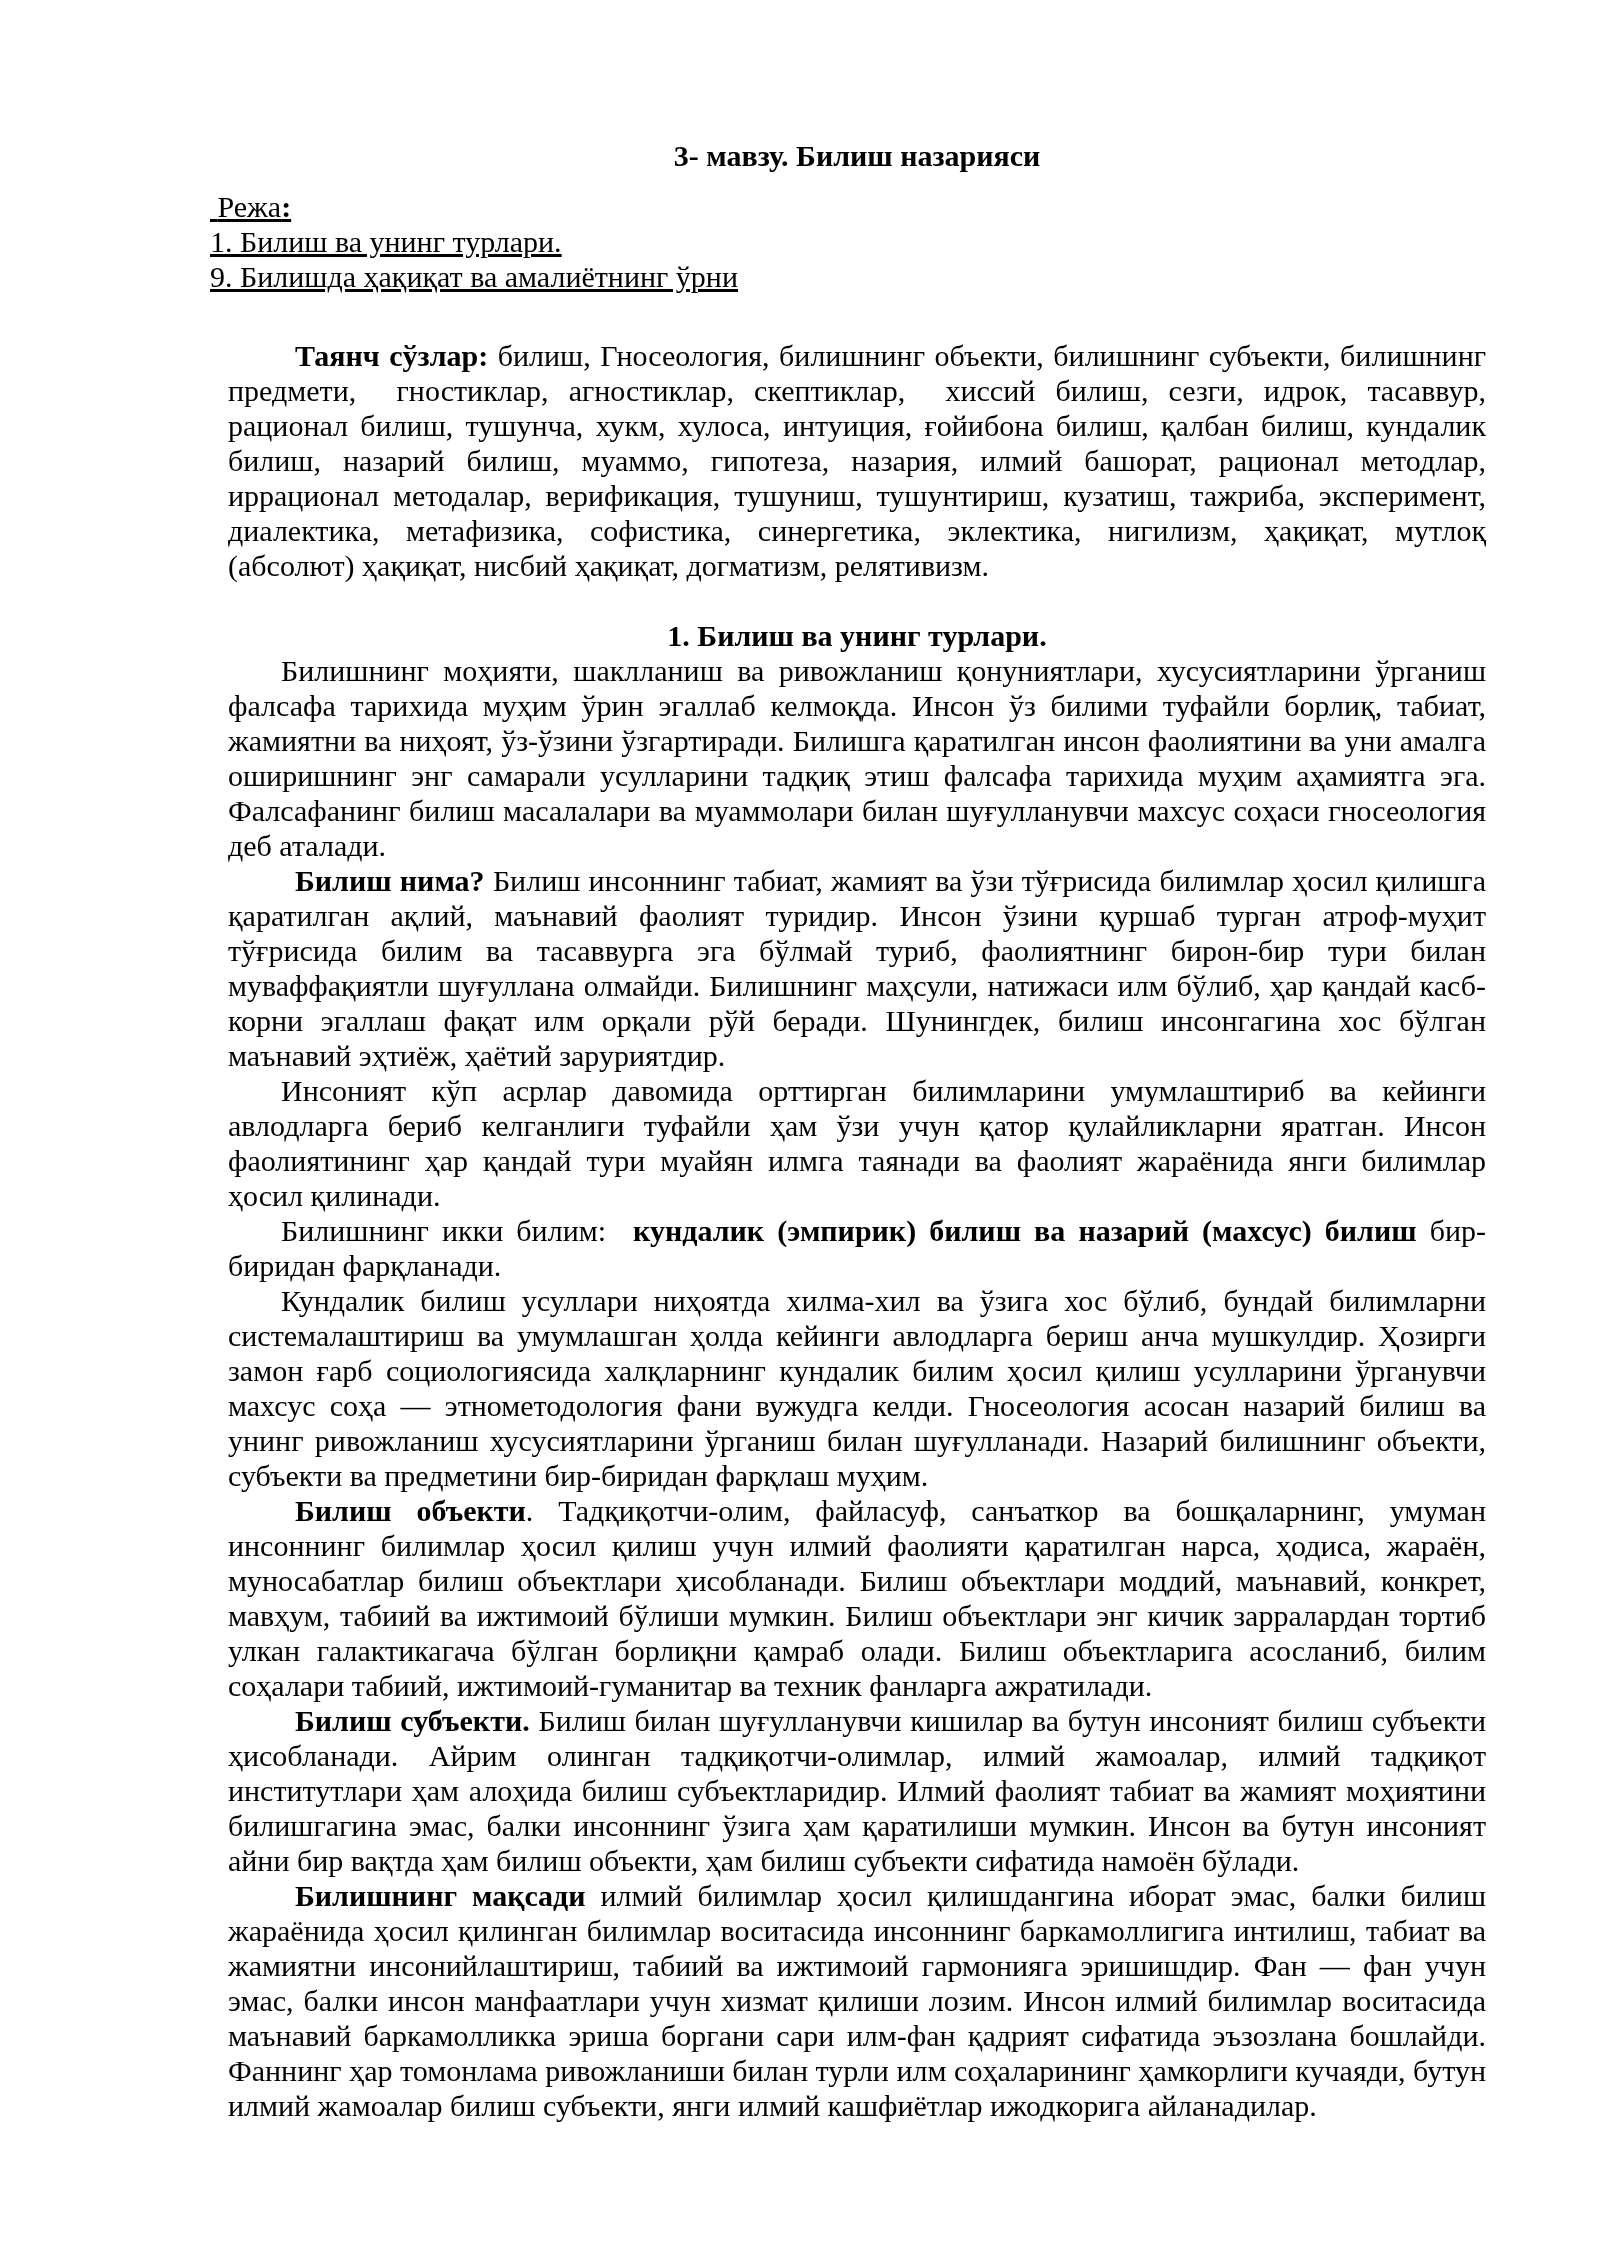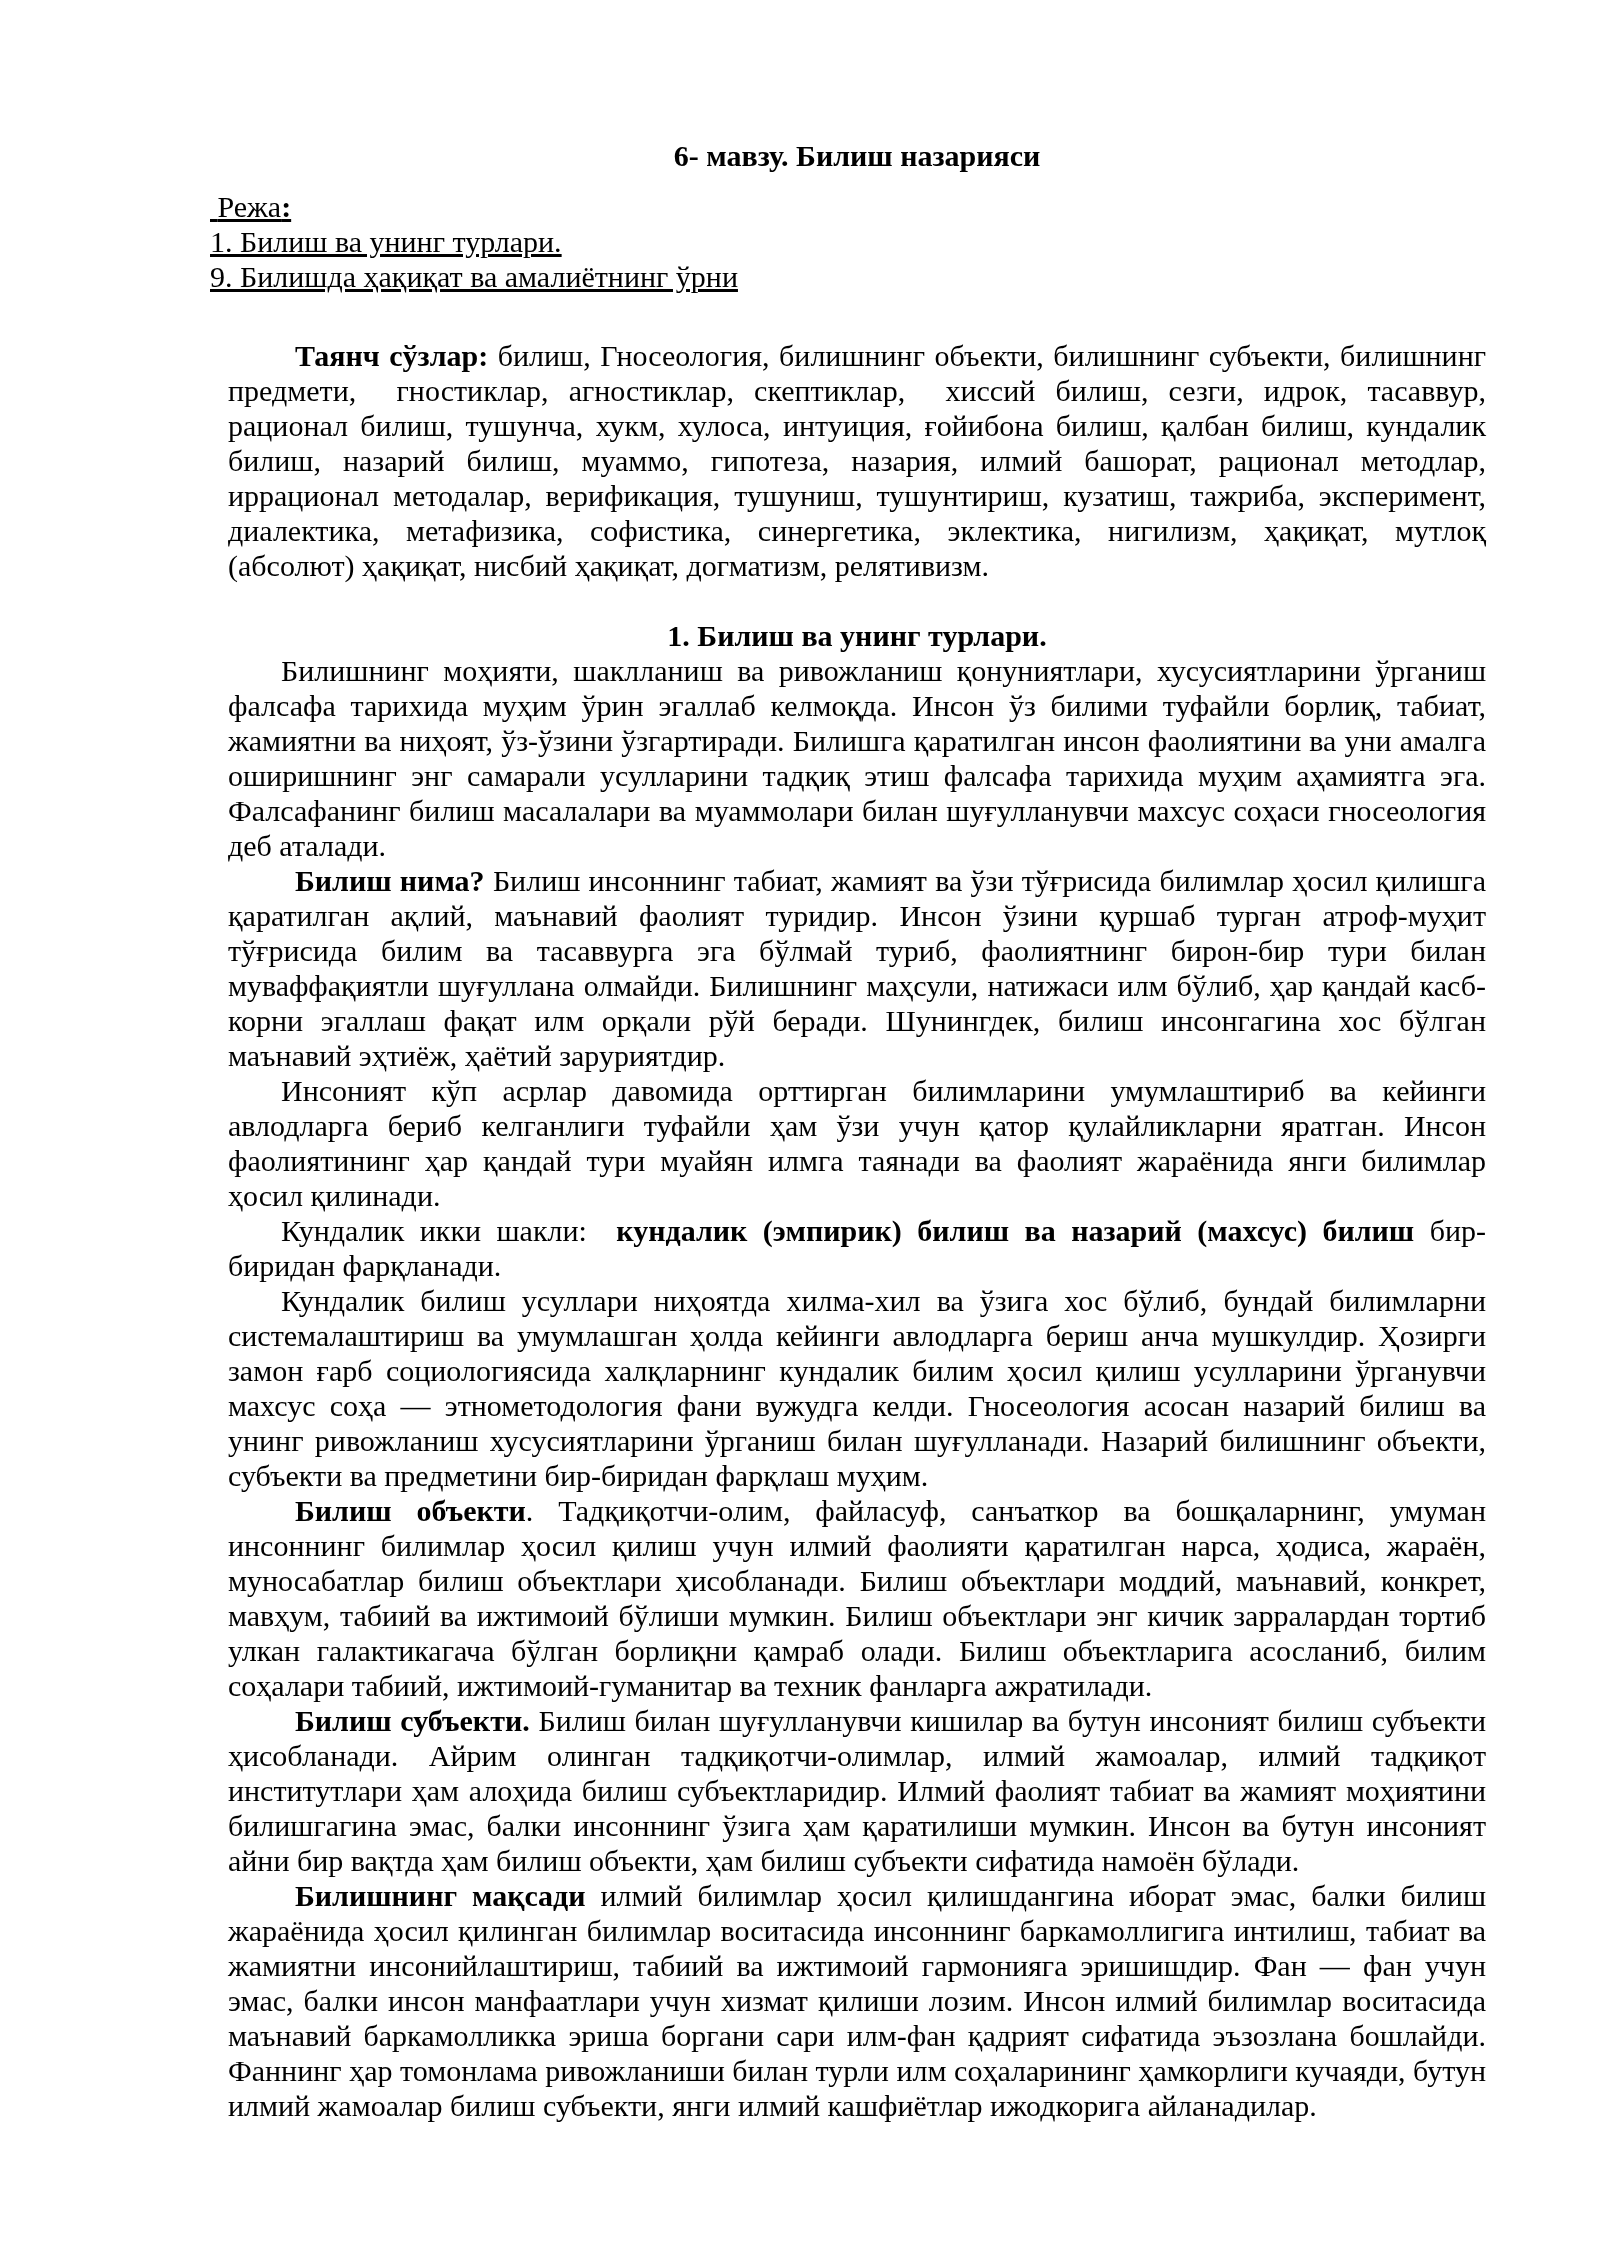--- a/index.html
+++ b/index.html
@@ -53,36 +53,36 @@
     margin: 35px 0 0 0;
     white-space: pre-wrap;
   }
   .gap-before { margin-top: 44px; }
 </style>
 </head>
 <body>
 
 <div class="page">
 
-  <div class="doc-title"><b>6- мавзу. Билиш назарияси</b></div>
+  <div class="doc-title"><b>3- мавзу. Билиш назарияси</b></div>
 
   <div class="plan-section">
     <p class="plan-label"><span> Режа</span><b>:</b></p>
     <div>
       <p class="plan-item">1. Билиш ва унинг турлари.</p>
       <p class="plan-item">9. Билишда ҳақиқат ва амалиётнинг ўрни</p>
     </div>
   </div>
 
   <div class="doc-body">
       <p class="para gap-before"><b>Таянч сўзлар: </b><span>билиш, Гносеология, билишнинг объекти, билишнинг субъекти, билишнинг предмети,  гностиклар, агностиклар, скептиклар,  хиссий билиш, сезги, идрок, тасаввур, рационал билиш, тушунча, хукм, хулоса, интуиция, ғойибона билиш, қалбан билиш, кундалик билиш, назарий билиш, муаммо, гипотеза, назария, илмий башорат, рационал методлар, иррационал методалар, верификация, тушуниш, тушунтириш, кузатиш, тажриба, эксперимент,  диалектика, метафизика, софистика, синергетика, эклектика, нигилизм, ҳақиқат, мутлоқ (абсолют) ҳақиқат, нисбий ҳақиқат, догматизм, релятивизм.</span></p>
       <div class="section-heading">1. Билиш ва унинг турлари.</div>
       <p class="para"><span>Билишнинг моҳияти, шаклланиш ва ривожланиш қонуниятлари, хусусиятларини ўрганиш фалсафа тарихида муҳим ўрин эгаллаб келмоқда. Инсон ўз билими туфайли борлиқ, табиат, жамиятни ва ниҳоят, ўз-ўзини ўзгартиради. Билишга қаратилган инсон фаолиятини ва уни амалга оширишнинг энг самарали усулларини тадқиқ этиш фалсафа тарихида муҳим аҳамиятга эга. Фалсафанинг билиш масалалари ва муаммолари билан шуғулланувчи махсус соҳаси гносеология деб аталади.</span></p>
       <p class="para"><b>Билиш нима? </b><span>Билиш инсоннинг табиат, жамият ва ўзи тўғрисида билимлар ҳосил қилишга қаратилган ақлий, маънавий фаолият туридир. Инсон ўзини қуршаб турган атроф-муҳит тўғрисида билим ва тасаввурга эга бўлмай туриб, фаолиятнинг бирон-бир тури билан муваффақиятли шуғуллана олмайди. Билишнинг маҳсули, натижаси илм бўлиб, ҳар қандай касб-корни эгаллаш фақат илм орқали рўй беради. Шунингдек, билиш инсонгагина хос бўлган маънавий эҳтиёж, ҳаётий заруриятдир.</span></p>
       <p class="para"><span>Инсоният кўп асрлар давомида орттирган билимларини умумлаштириб ва кейинги авлодларга бериб келганлиги туфайли ҳам ўзи учун қатор қулайликларни яратган. Инсон фаолиятининг ҳар қандай тури муайян илмга таянади ва фаолият жараёнида янги билимлар ҳосил қилинади.</span></p>
-      <p class="para"><span>Кундалик икки шакли: </span><b>кундалик (эмпирик) билиш ва назарий (махсус) билиш</b><span> бир-биридан фарқланади.</span></p>
+      <p class="para"><span>Билишнинг икки билим: </span><b>кундалик (эмпирик) билиш ва назарий (махсус) билиш</b><span> бир-биридан фарқланади.</span></p>
       <p class="para"><span>Кундалик билиш усуллари ниҳоятда хилма-хил ва ўзига хос бўлиб, бундай билимларни системалаштириш ва умумлашган ҳолда кейинги авлодларга бериш анча мушкулдир. Ҳозирги замон ғарб социологиясида халқларнинг кундалик билим ҳосил қилиш усулларини ўрганувчи махсус соҳа — этнометодология фани вужудга келди. Гносеология асосан назарий билиш ва унинг ривожланиш хусусиятларини ўрганиш билан шуғулланади. Назарий билишнинг объекти, субъекти ва предметини бир-биридан фарқлаш муҳим.</span></p>
       <p class="para"><b>Билиш объекти</b><span>. Тадқиқотчи-олим, файласуф, санъаткор ва бошқаларнинг, умуман инсоннинг билимлар ҳосил қилиш учун илмий фаолияти қаратилган нарса, ҳодиса, жараён, муносабатлар билиш объектлари ҳисобланади. Билиш объектлари моддий, маънавий, конкрет, мавҳум, табиий ва ижтимоий бўлиши мумкин. Билиш объектлари энг кичик зарралардан тортиб улкан галактикагача бўлган борлиқни қамраб олади. Билиш объектларига асосланиб, билим соҳалари табиий, ижтимоий-гуманитар ва техник фанларга ажратилади.</span></p>
       <p class="para"><b>Билиш субъекти.</b><span> Билиш билан шуғулланувчи кишилар ва бутун инсоният билиш субъекти ҳисобланади. Айрим олинган тадқиқотчи-олимлар, илмий жамоалар, илмий тадқиқот институтлари ҳам алоҳида билиш субъектларидир. Илмий фаолият табиат ва жамият моҳиятини билишгагина эмас, балки инсоннинг ўзига ҳам қаратилиши мумкин. Инсон ва бутун инсоният айни бир вақтда ҳам билиш объекти, ҳам билиш субъекти сифатида намоён бўлади.</span></p>
       <p class="para"><b>Билишнинг мақсади</b><span> илмий билимлар ҳосил қилишдангина иборат эмас, балки билиш жараёнида ҳосил қилинган билимлар воситасида инсоннинг баркамоллигига интилиш, табиат ва жамиятни инсонийлаштириш, табиий ва ижтимоий гармонияга эришишдир. Фан — фан учун эмас, балки инсон манфаатлари учун хизмат қилиши лозим. Инсон илмий билимлар воситасида маънавий баркамолликка эриша боргани сари илм-фан қадрият сифатида эъзозлана бошлайди. Фаннинг ҳар томонлама ривожланиши билан турли илм соҳаларининг ҳамкорлиги кучаяди, бутун илмий жамоалар билиш субъекти, янги илмий кашфиётлар ижодкорига айланадилар.</span></p>
     </div>
 
 </div>
 
 </body></html>

